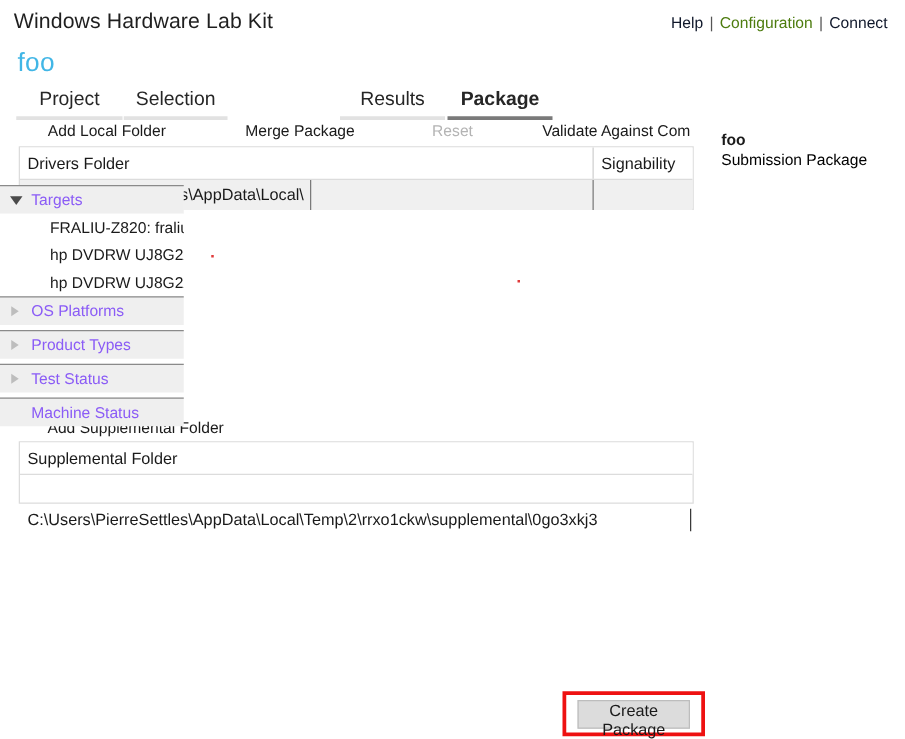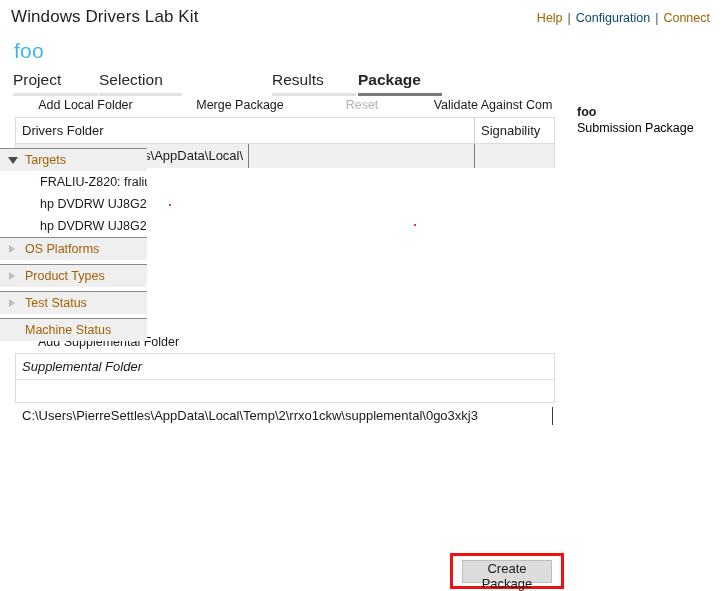--- a/index.html
+++ b/index.html
@@ -31,25 +31,25 @@
     letter-spacing: 0.1px;
     white-space: nowrap;
   }
   .header-links {
     position: absolute;
     right: 14px; top: 11px;
     font-size: 12.5px;
     white-space: nowrap;
   }
   .header-links .hlink {
-    color: #a16207;
+    color: #0f172a;
     cursor: pointer;
   }
   .header-links .hlink.disabled {
-    color: #0c4a6e;
+    color: #4d7c0f;
     cursor: default;
   }
   .header-links .hsep {
     color: #555;
     padding: 0 5px;
   }
 
   
   .project-name {
     position: absolute;
@@ -63,20 +63,21 @@
   
   .tabstrip {
     position: absolute;
     left: 0; top: 70px;
     width: 724px; height: 26px;
   }
   .tab {
     position: absolute;
     top: 0;
     height: 26px;
+    text-align: center;
     font-size: 15.5px;
     color: #262626;
     cursor: pointer;
     white-space: nowrap;
   }
   .tab .tab-label { display: block; line-height: 20px; }
   .tab .tab-rule {
     position: absolute;
     left: 0; right: 0; bottom: 0;
     height: 3px;
@@ -186,21 +187,21 @@
     background: #efefef;
     border-top: 1px solid #8a8a8a;
     box-sizing: border-box;
     cursor: pointer;
   }
   .group-head .gh-label {
     position: absolute;
     left: 25px; top: 0;
     line-height: 22px;
     font-size: 12.5px;
-    color: #a16207;
+    color: #8b5cf6;
     white-space: nowrap;
   }
   .tri {
     position: absolute;
     left: 9px; top: 7px;
     width: 0; height: 0;
   }
   .tri.collapsed {
     border-top: 4.5px solid transparent;
     border-bottom: 4.5px solid transparent;
@@ -248,21 +249,21 @@
   .artifact-dot {
     position: absolute;
     width: 2px; height: 2px;
     background: #e03a3a;
   }
 </style>
 </head>
 <body>
 
 <div class="app-header">
-  <div class="app-title">Windows Drivers Lab Kit</div>
+  <div class="app-title">Windows Hardware Lab Kit</div>
 
   <div class="header-links">
     <span class="hlink">Help</span><span class="hsep">|</span><span class="hlink disabled">Configuration</span><span class="hsep">|</span><span class="hlink">Connect</span>
   </div>
 </div>
 
 <div class="project-name">foo</div>
 
 <div class="tabstrip">
   <div class="tab" style="left:13px;width:85px;">
@@ -302,21 +303,21 @@
   </div>
 </div>
 
 <div class="artifact-dot" style="left:169px;top:204px;"></div>
 <div class="artifact-dot" style="left:414px;top:224px;"></div>
 
 <div class="section-cmd" style="left:38px;top:333px;">Add Supplemental Folder</div>
 
 <div class="grid" style="left:15px;top:353px;width:540px;height:50px;">
   <div class="grid-header">
-    <div class="gcell" style="left:0px;width:538px;font-style:italic;">Supplemental Folder</div>
+    <div class="gcell" style="left:0px;width:538px;">Supplemental Folder</div>
   </div>
   <div class="grid-row" style="background:#ffffff;margin-top:24px;">
     <div class="gcell" style="left:0px;width:530px;">C:\Users\PierreSettles\AppData\Local\Temp\2\rrxo1ckw\supplemental\0go3xkj3</div>
     <div class="caret" style="left:536px;top:3px;height:18px;"></div>
   </div>
 </div>
 
 <div class="rpanel">
   <div class="rpanel-title">foo</div>
   <div class="rpanel-subtitle">Submission Package</div>

